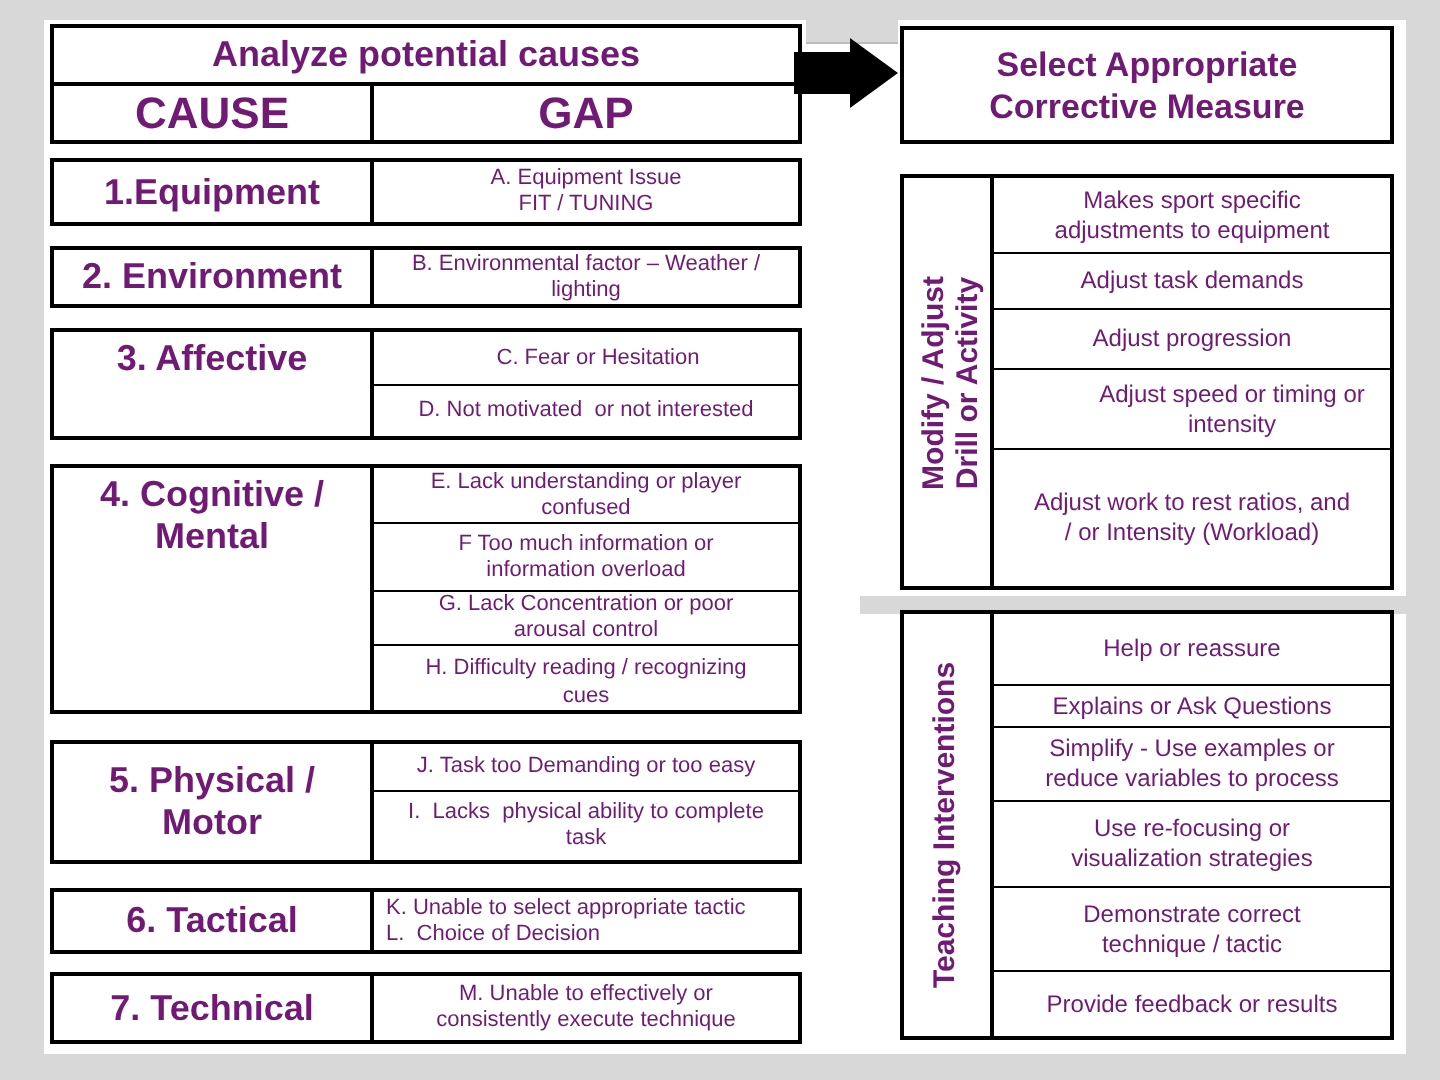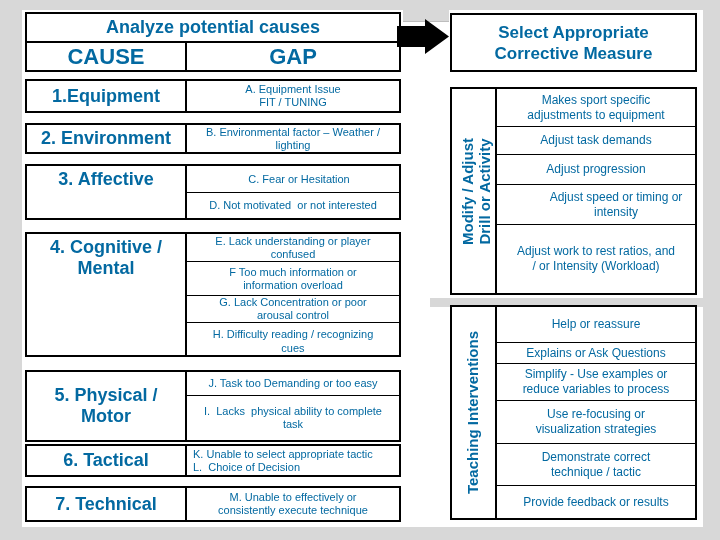--- a/index.html
+++ b/index.html
@@ -1,21 +1,21 @@
 <!DOCTYPE html>
 <html><head>
 <meta charset="utf-8">
 <style>
   * { margin:0; padding:0; box-sizing:border-box; }
   html,body { background:#888; }
   .slide {
     position:relative; width:720px; height:540px;
     background:#d8d8d8; overflow:hidden;
     font-family:"Liberation Sans","DejaVu Sans",sans-serif;
-    color:#0369a1;
+    color:#701a75;
   }
   .content-bg { position:absolute; left:22px; top:10px; width:681px; height:517px; background:#ffffff; }
   .notch-top { position:absolute; left:403px; top:10px; width:46px; height:12px; background:#d8d8d8; border-bottom:1px solid #bdbdbd; }
   .band-mid { position:absolute; left:430px; top:298px; width:273px; height:9px; background:#d8d8d8; }
 
   .box { position:absolute; background:#fff; border:2px solid #000; }
 
   
   .lheader { left:25px; top:12px; width:376px; height:60px; display:flex; flex-direction:column; }
   .ltitle { height:29px; border-bottom:2px solid #000; display:flex; align-items:center; justify-content:center;
@@ -103,21 +103,21 @@
 confused</div>
       <div class="gapcell" style="height:40px;">F Too much information or
 information overload</div>
       <div class="gapcell" style="height:31px;">G. Lack Concentration or poor
 arousal control</div>
       <div class="gapcell spill" style="flex:1;">H. Difficulty reading / recognizing
 cues</div>
     </div>
   </div>
 
-  <div class="box lrow" style="top:370px;height:72px;">
+  <div class="box lrow" style="top:370px;height:62px;">
     <div class="cause">5. Physical /
 Motor</div>
     <div class="gaps">
       <div class="gapcell" style="height:23px;">J. Task too Demanding or too easy</div>
       <div class="gapcell" style="flex:1;">I.  Lacks  physical ability to complete
 task</div>
     </div>
   </div>
 
   <div class="box lrow" style="top:444px;height:33px;">

